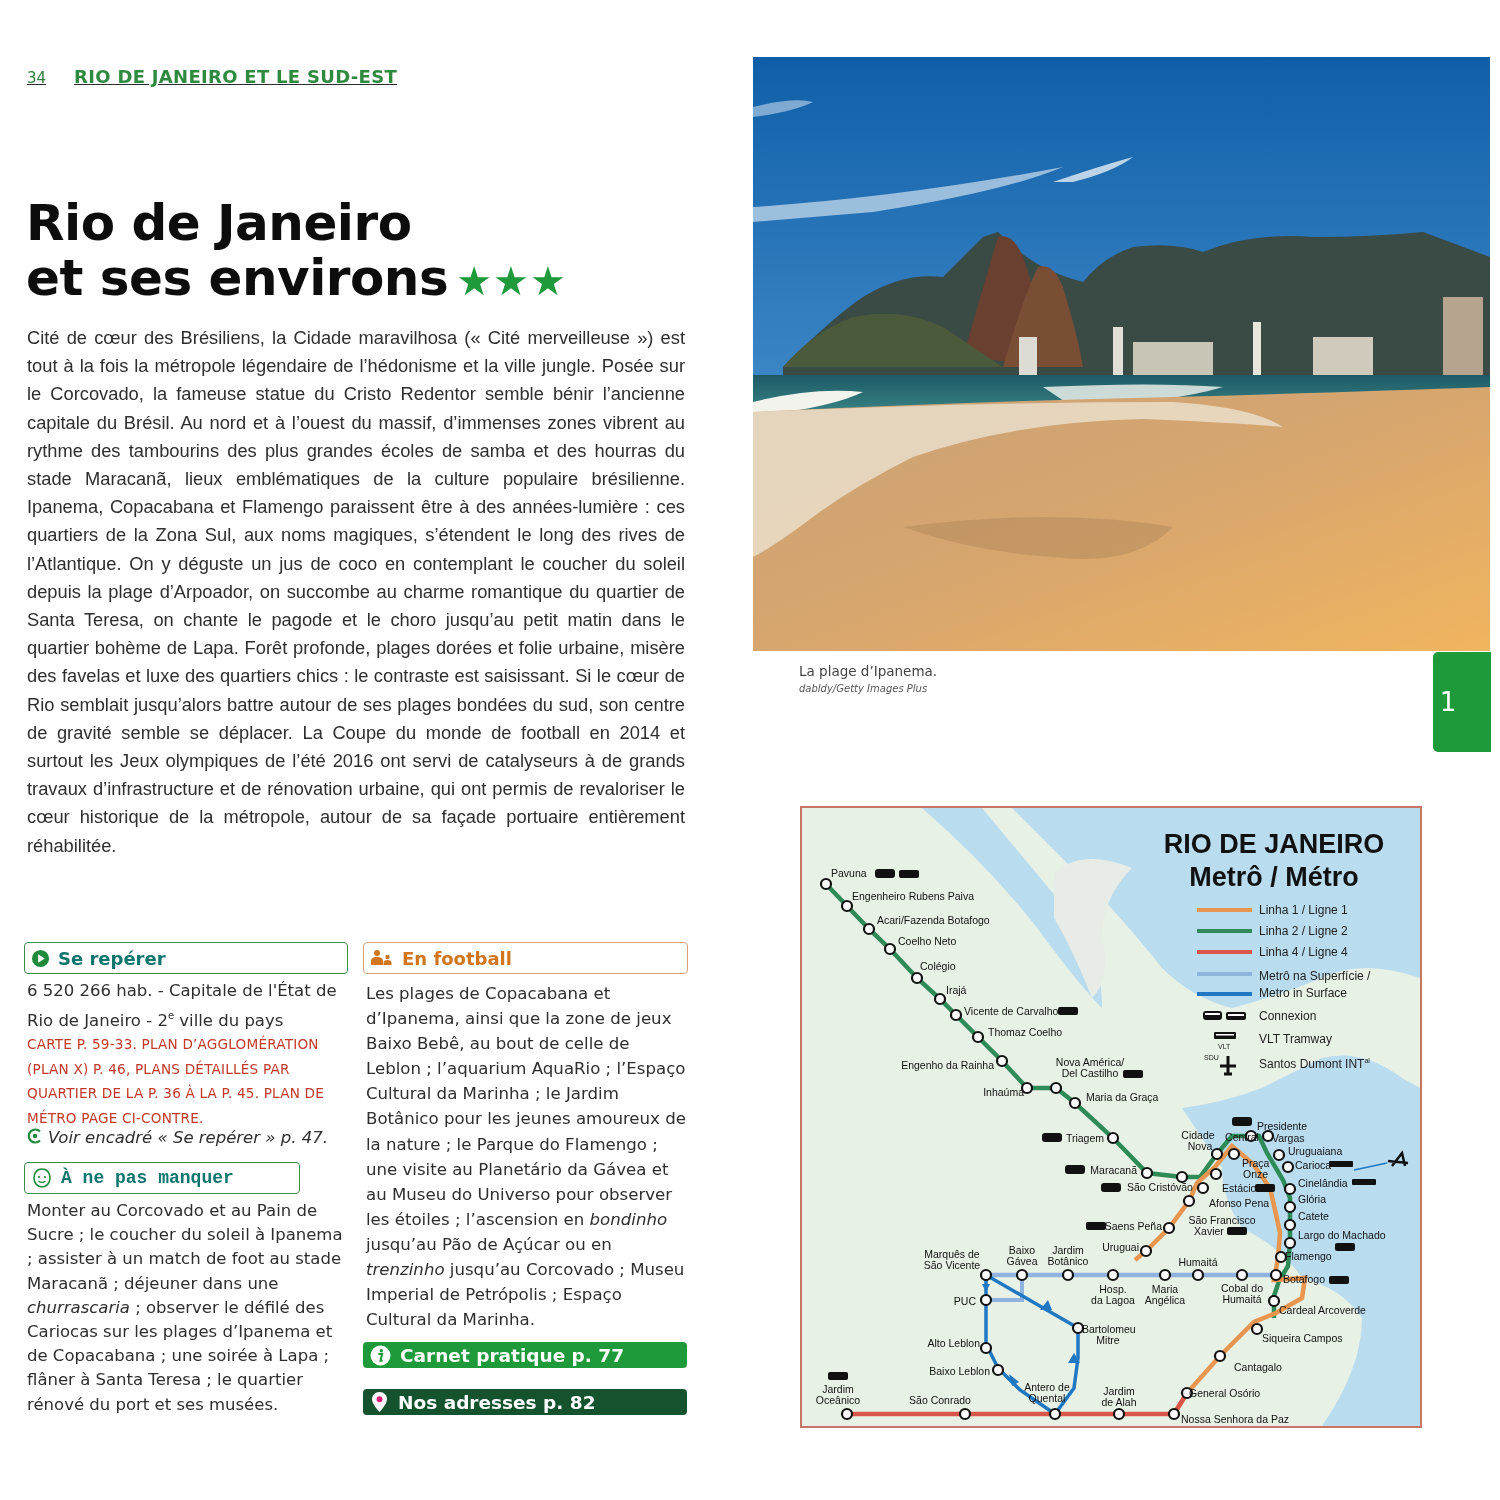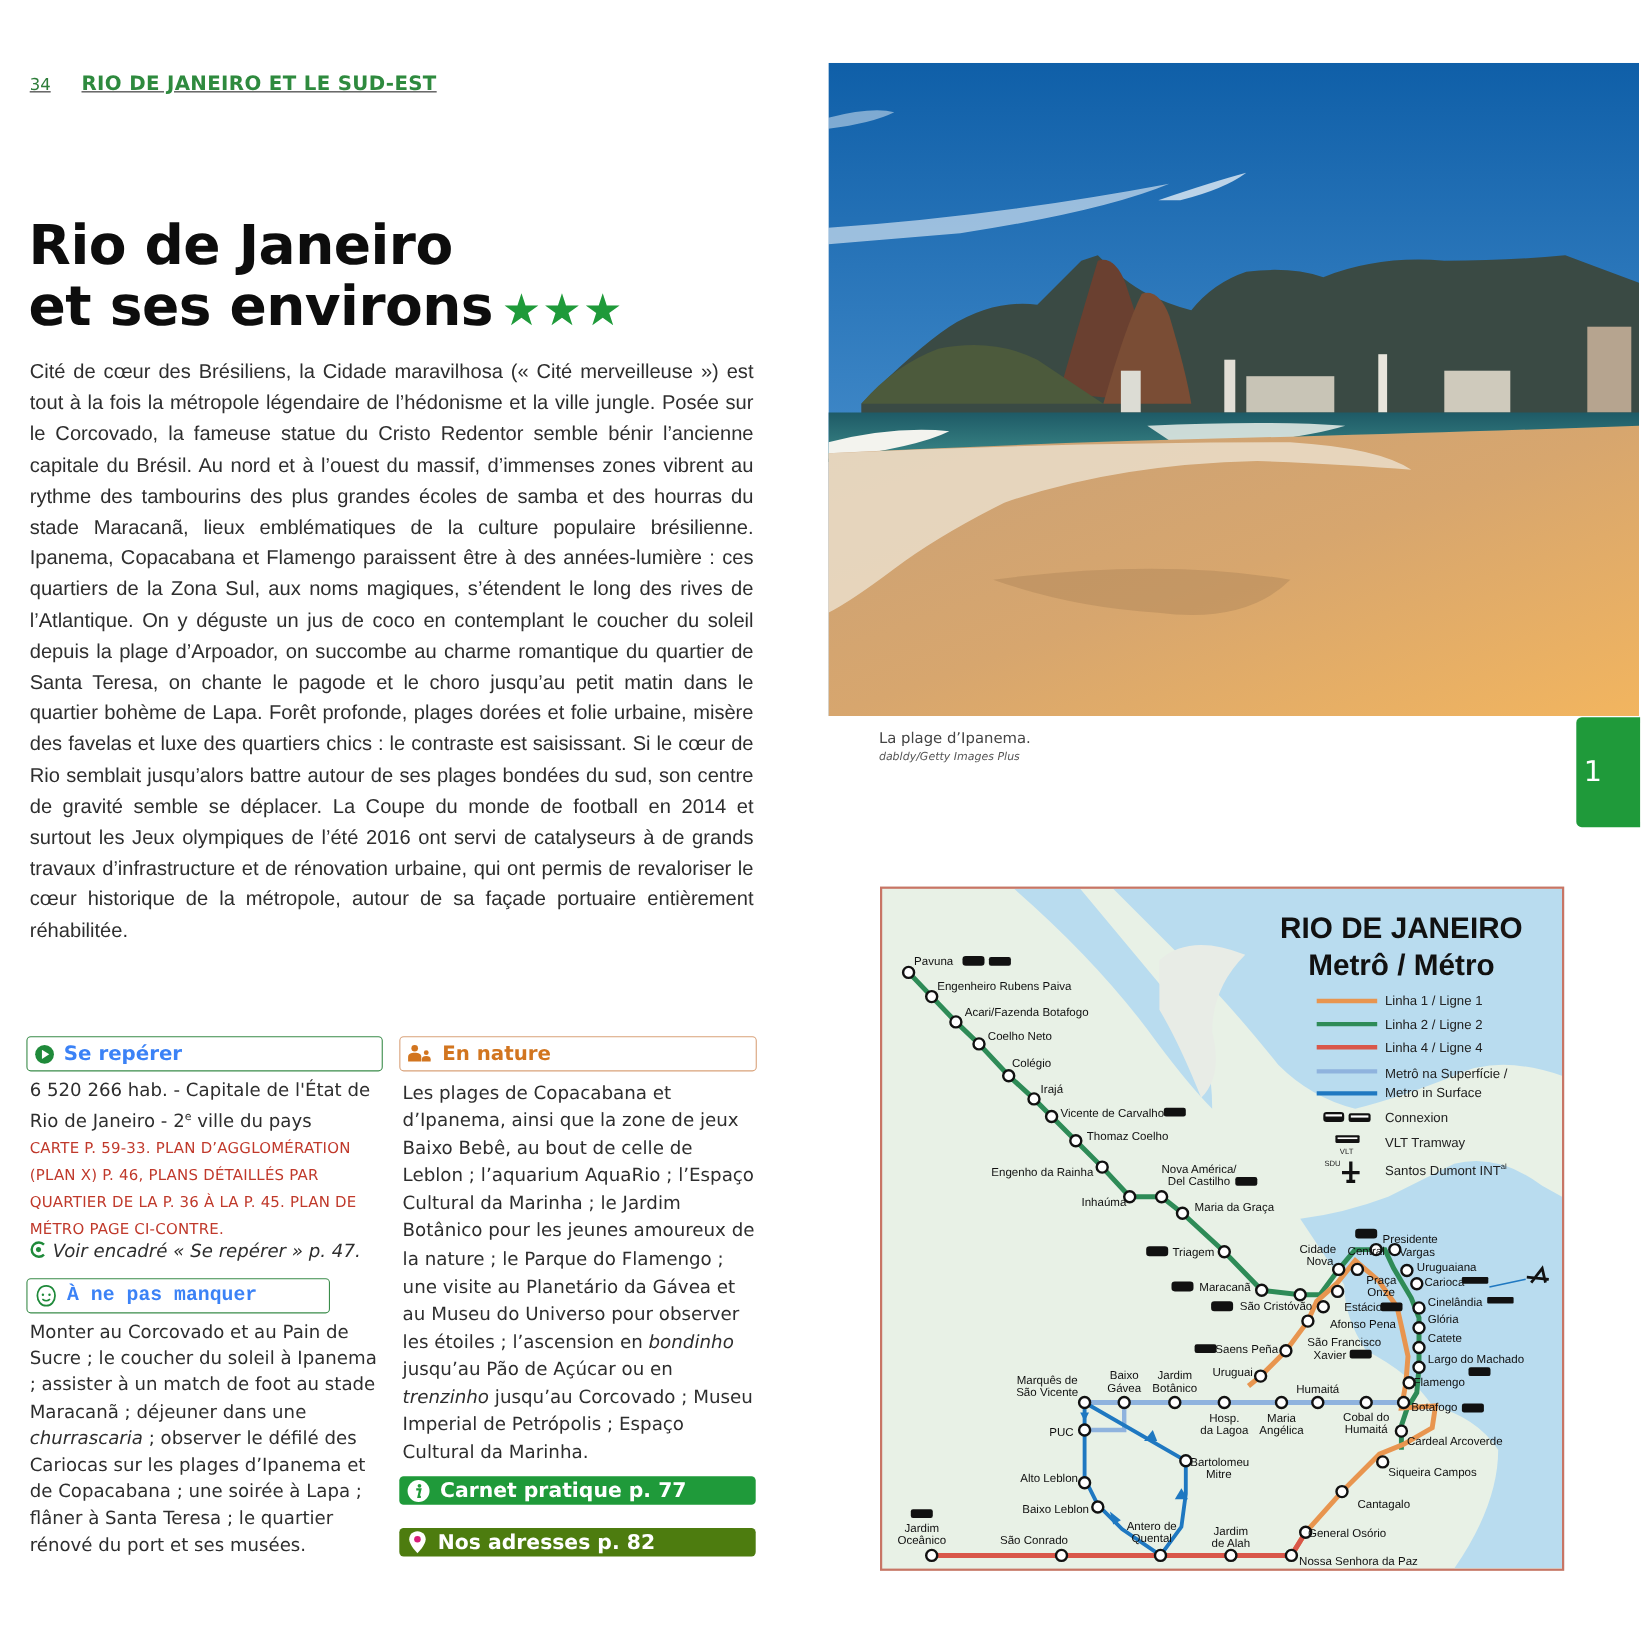--- a/index.html
+++ b/index.html
@@ -9,33 +9,33 @@
   .running-head { position: absolute; left: 27px; top: 66px; display: flex; align-items: baseline; gap: 28px; text-decoration: underline; }
   .page-num { font-family: "DejaVu Sans", sans-serif; font-size: 15px; color: #2e7d3a; }
   .section-title { font-family: "DejaVu Sans", sans-serif; font-size: 18px; color: #2e8a3e; font-weight: bold; letter-spacing: 0.3px; }
 
   .main-title { position: absolute; left: 26px; top: 196px; font-family: "DejaVu Sans", sans-serif; font-weight: bold; font-size: 50px; line-height: 55px; color: #0d0d0d; letter-spacing: -0.5px; }
   .main-title .stars { color: #1f9a3a; font-size: 40px; letter-spacing: 1px; margin-left: 8px; }
 
   .intro { position: absolute; left: 27px; top: 324px; width: 658px; font-family: Liberation Sans, sans-serif; font-size: 18.3px; line-height: 28.2px; color: #2e2e2e; text-align: justify; }
 
   .box-head { position: absolute; height: 32px; border: 1.5px solid; border-radius: 4px; display: flex; align-items: center; padding-left: 6px; gap: 8px; font-family: "DejaVu Sans", sans-serif; font-weight: bold; font-size: 18px; }
-  .box-head.green { border-color: #3a8c4a; color: #3b82f6; }
+  .box-head.green { border-color: #3a8c4a; color: #0f766e; }
   .box-head.orange { border-color: #d9a27a; color: #d2751f; }
   .box-head svg { flex: none; }
 
   .box-text { position: absolute; font-family: "DejaVu Sans", sans-serif; font-size: 16.5px; line-height: 24.5px; color: #2e2e2e; }
   .box-text.col1 { left: 27px; width: 320px; }
   .box-text.col2 { left: 366px; width: 320px; font-size: 16.6px; line-height: 25.1px; }
   .refs { position: absolute; left: 27px; top: 1032px; width: 320px; font-family: "DejaVu Sans", sans-serif; font-size: 13.6px; line-height: 24.5px; color: #c0392b; letter-spacing: 0.2px; }
   .voir { position: absolute; left: 27px; top: 1128px; font-family: "DejaVu Sans", sans-serif; font-style: italic; font-size: 16.5px; color: #2e2e2e; display: flex; align-items: flex-start; gap: 5px; }
 
   .pill { position: absolute; left: 363px; width: 324px; height: 26px; border-radius: 4px; color: #fff; display: flex; align-items: center; padding-left: 7px; gap: 9px; font-family: "DejaVu Sans", sans-serif; font-weight: bold; font-size: 18.5px; }
   .pill.green { top: 1342px; background: #1f9a3a; }
-  .pill.pink { top: 1389px; background: #4d7c0f; }
+  .pill.pink { top: 1389px; background: #14532d; }
 
   .photo { position: absolute; left: 753px; top: 57px; width: 737px; height: 594px; overflow: hidden; }
   .caption { position: absolute; left: 799px; top: 663px; font-family: "DejaVu Sans", sans-serif; font-size: 13.5px; color: #444; }
   .credit { position: absolute; left: 799px; top: 683px; font-family: "DejaVu Sans", sans-serif; font-size: 10px; font-style: italic; color: #555; }
 
   .tab { position: absolute; left: 1433px; top: 652px; width: 58px; height: 100px; background: #1f9a3a; border-radius: 5px 0 0 5px; color: #fff; font-family: "DejaVu Sans", sans-serif; font-size: 26px; display: flex; align-items: center; justify-content: center; padding-right: 28px; }
 
   .map { position: absolute; left: 800px; top: 806px; width: 622px; height: 622px; border: 2px solid #c87565; background: #e8f1e6; overflow: hidden; }
   .map svg text { font-family: "Liberation Sans", sans-serif; }
 </style>
@@ -86,21 +86,21 @@
   <span>Monter au Corcovado et au Pain de Sucre ; le coucher du soleil à Ipanema ; assister à un match de foot au stade Maracanã ; déjeuner dans une </span><i>churrascaria</i><span> ; observer le défilé des Cariocas sur les plages d’Ipanema et de Copacabana ; une soirée à Lapa ; flâner à Santa Teresa ; le quartier rénové du port et ses musées.</span>
 </div>
 
 <div class="box-head orange" style="left:363px; top:942px; width:325px;">
   <svg width="24" height="18" viewBox="0 0 24 18">
       <circle cx="7" cy="4" r="3" fill="#d2751f"></circle>
       <path d="M1 16 V12 C1 9 3.5 8 7 8 C10.5 8 13 9 13 12 V16Z" fill="#d2751f"></path>
       <circle cx="17.5" cy="8" r="2.2" fill="#d2751f"></circle>
       <path d="M13.5 16 V14 C13.5 12 15 11 17.5 11 C20 11 21.5 12 21.5 14 V16Z" fill="#d2751f"></path>
     </svg>
-  <span>En nature</span>
+  <span>En football</span>
 </div>
 <div class="box-text col2" style="top:981px;">
   <span>Les plages de Copacabana et d’Ipanema, ainsi que la zone de jeux Baixo Bebê, au bout de celle de Leblon ; l’aquarium AquaRio ; l’Espaço Cultural da Marinha ; le Jardim Botânico pour les jeunes amoureux de la nature ; le Parque do Flamengo ; une visite au Planetário da Gávea et au Museu do Universo pour observer les étoiles ; l’ascension en </span><i>bondinho</i><span> jusqu’au Pão de Açúcar ou en </span><i>trenzinho</i><span> jusqu’au Corcovado ; Museu Imperial de Petrópolis ; Espaço Cultural da Marinha.</span>
 </div>
 
 <div class="pill green">
   <svg width="21" height="21" viewBox="0 0 20 20">
       <circle cx="10" cy="10" r="9.5" fill="#fff"></circle>
       <circle cx="10.8" cy="5.5" r="1.6" fill="#1f9a3a"></circle>
       <path d="M8 8.5 H11.5 L10 15 H12" fill="none" stroke="#1f9a3a" stroke-width="2"></path>

